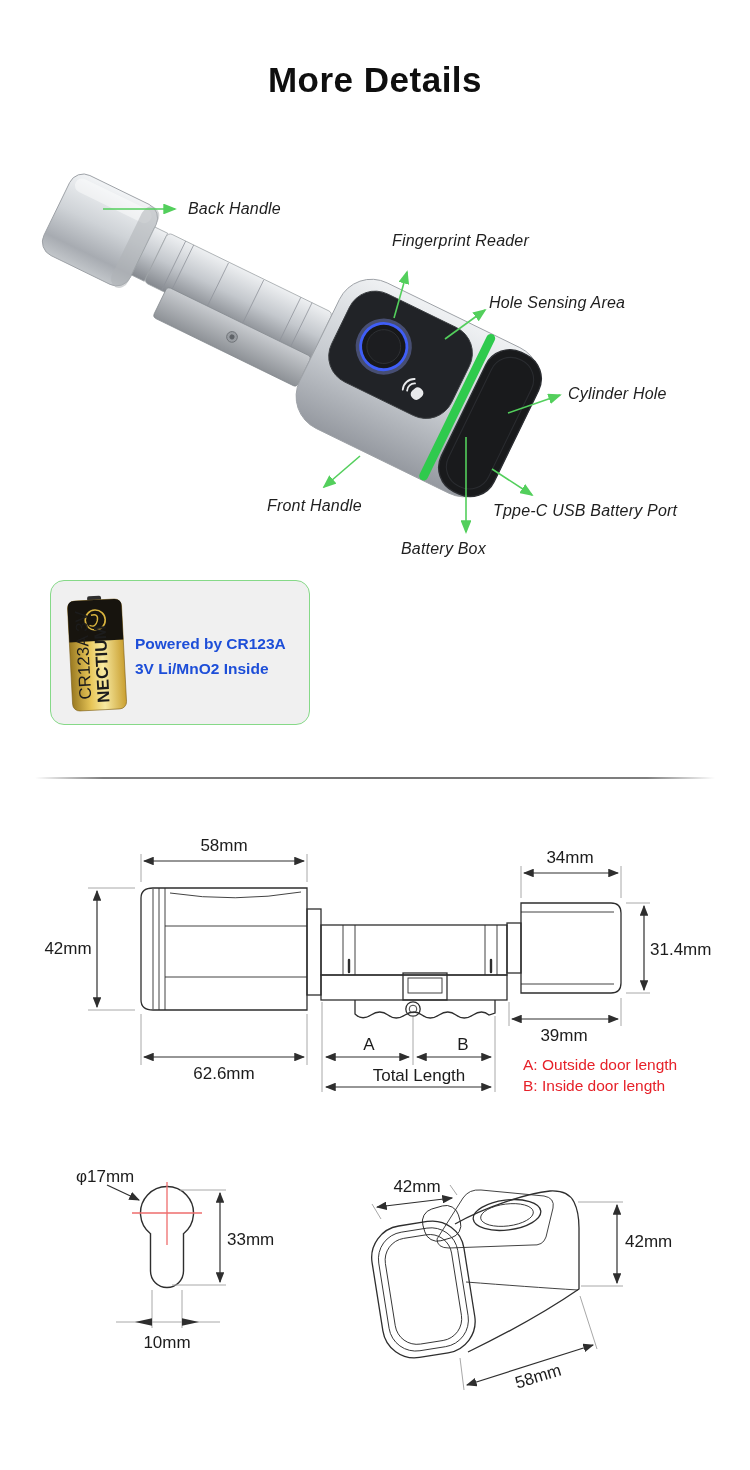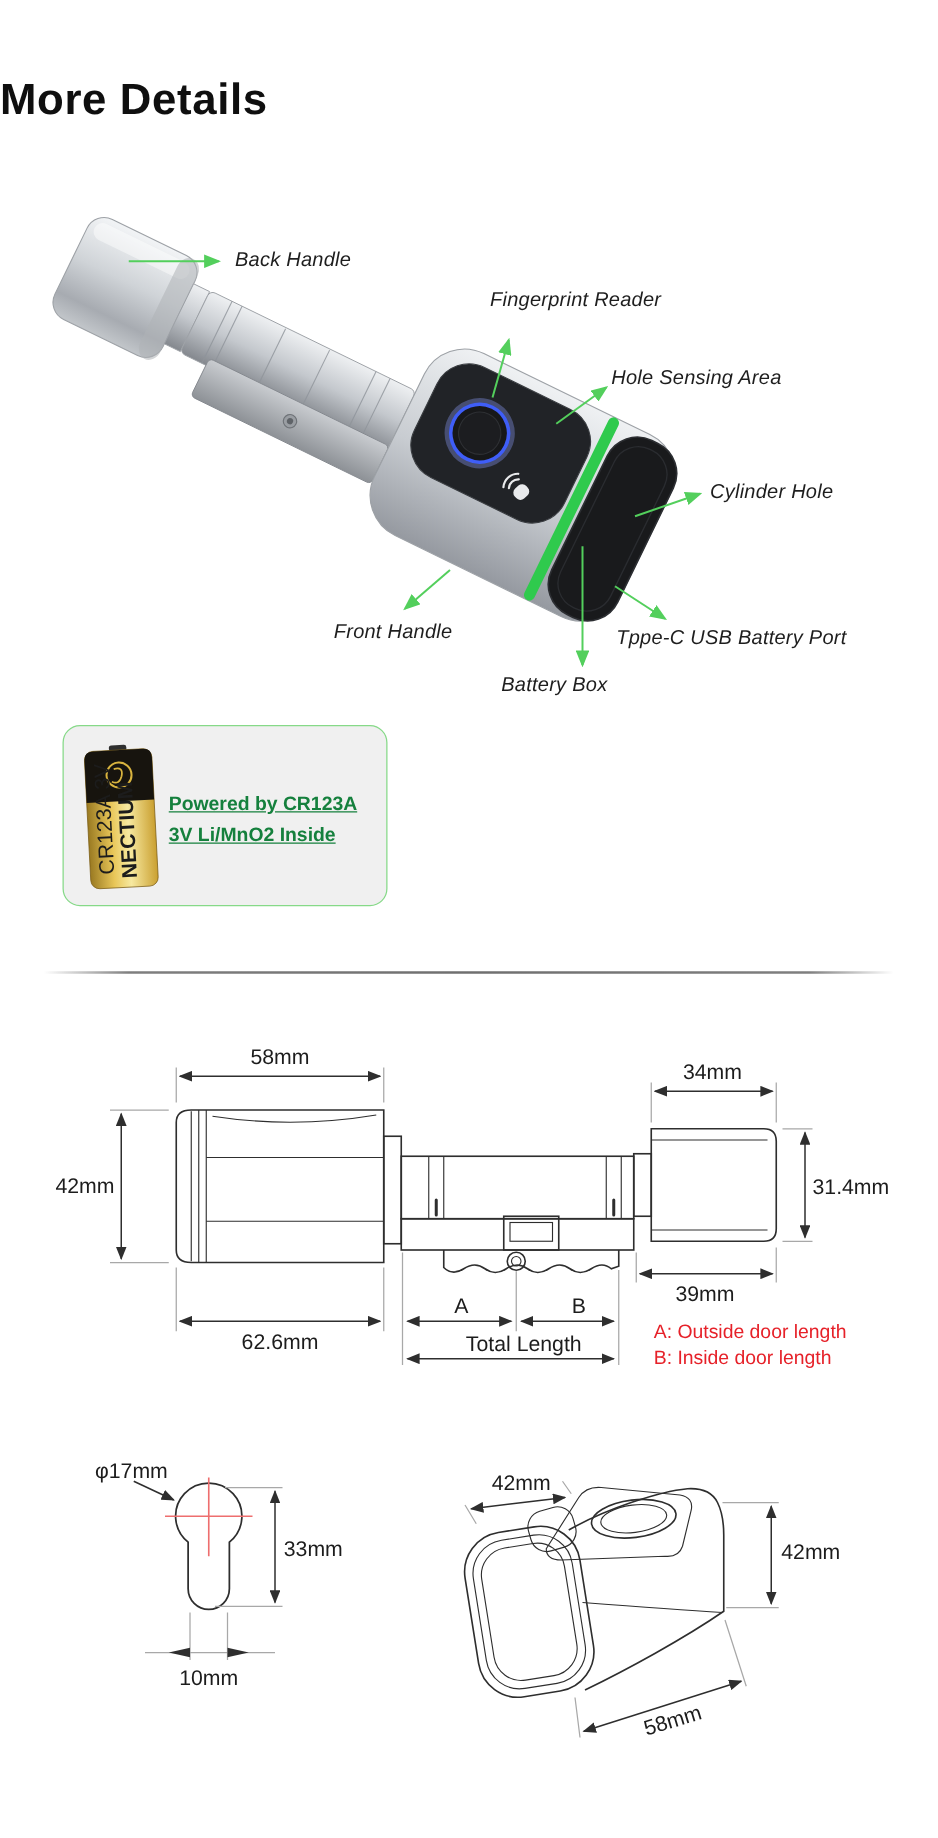--- a/index.html
+++ b/index.html
@@ -1,25 +1,25 @@
 <!DOCTYPE html>
 <html><head>
 <meta charset="utf-8">
 <style>
   html,body{margin:0;padding:0;background:#fff;}
   .page{position:relative;width:750px;height:1470px;background:#ffffff;
         font-family:"Liberation Sans",sans-serif;overflow:hidden;}
   .abs{position:absolute;}
-  .title{position:absolute;left:0;right:0;top:60px;
+  .title{position:absolute;left:0;right:0;top:60px;text-align:center;
          font-size:35px;font-weight:700;color:#0f0f0f;letter-spacing:.5px;}
   .label{position:absolute;font-size:16px;color:#1e1e1e;white-space:nowrap;letter-spacing:.2px;font-style:italic;}
   .battery-card{position:absolute;left:50px;top:580px;width:260px;height:145px;
                 border:1.5px solid #86d988;border-radius:14px;background:#f0f0f0;box-sizing:border-box;}
   .bat-text{position:absolute;left:84px;top:50px;}
-  .bat-line{font-weight:bold;font-size:15.5px;line-height:25px;color:#15803d;white-space:nowrap;text-decoration:underline;}
+  .bat-line{font-weight:bold;font-size:15.5px;line-height:25px;color:#1d4ed8;white-space:nowrap;}
   .divider{position:absolute;left:35px;top:777px;width:680px;height:1.5px;
            background:linear-gradient(90deg,rgba(160,160,160,0) 0%,#7f7f7f 10%,#6f6f6f 50%,#7f7f7f 90%,rgba(160,160,160,0) 100%);}
   svg{overflow:visible;}
   svg text{font-family:"Liberation Sans",sans-serif;fill:#1c1c1c;font-size:17px;}
   .dk{stroke:#2e2e2e;stroke-width:1.3;fill:none;}
   .dk9{stroke:#2e2e2e;stroke-width:.9;fill:none;}
   .lt{stroke:#a8a8a8;stroke-width:1;fill:none;}
   .dim{stroke:#2e2e2e;stroke-width:1.2;fill:none;}
   .red-note{fill:#e62129;font-size:15.5px;}
   .cross{stroke:#ee6e6e;stroke-width:1.3;fill:none;}

